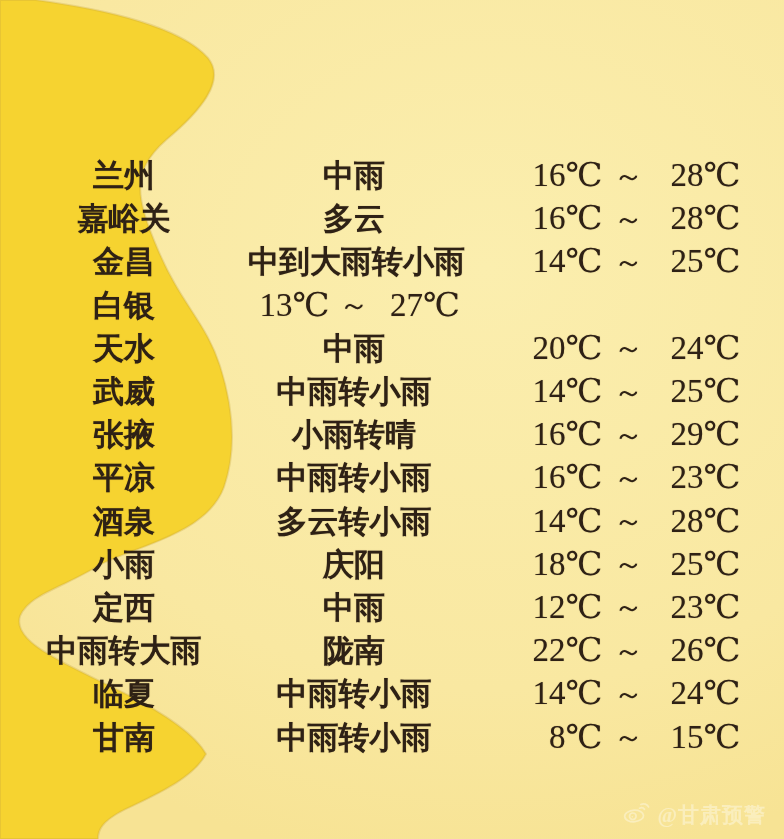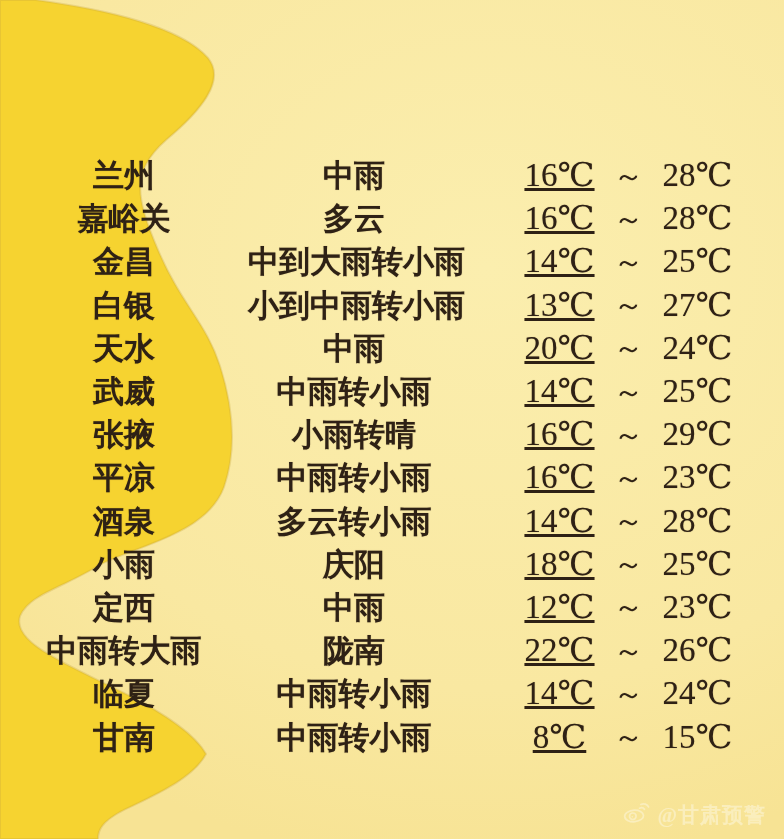--- a/index.html
+++ b/index.html
@@ -59,22 +59,22 @@
     white-space:nowrap;
     padding-left:13px;
   }
   .cell.temp{
     display:flex;
     justify-content:center;
     align-items:center;
     font-weight:500;
     font-size:33px;
   }
-  .temp .low{display:inline-block;width:86px;text-align:center;text-decoration:underline;}
-  .temp .high{display:inline-block;width:86px;text-align:center;}
+  .temp .low{display:inline-block;width:86px;text-align:right;}
+  .temp .high{display:inline-block;width:86px;text-align:right;}
   .temp .tilde{
     display:inline-block;width:52px;text-align:center;
     font-size:30px;
   }
   .watermark{
     position:absolute;
     right:18px;bottom:10px;
     display:flex;gap:7px;
     color:var(--watermark-cream,#fbf0c4);
     opacity:.85;
@@ -133,21 +133,20 @@
       <div class="cell">中到大雨转小雨</div>
       <div class="cell temp">
         <span class="low">14℃</span>
         <span class="tilde">～</span>
         <span class="high">25℃</span>
       </div>
     </div>
 
     <div class="row">
       <div class="cell">白银</div>
-      <div class="cell">小到中雨转小雨</div>
       <div class="cell temp">
         <span class="low">13℃</span>
         <span class="tilde">～</span>
         <span class="high">27℃</span>
       </div>
     </div>
 
     <div class="row">
       <div class="cell">天水</div>
       <div class="cell">中雨</div>

